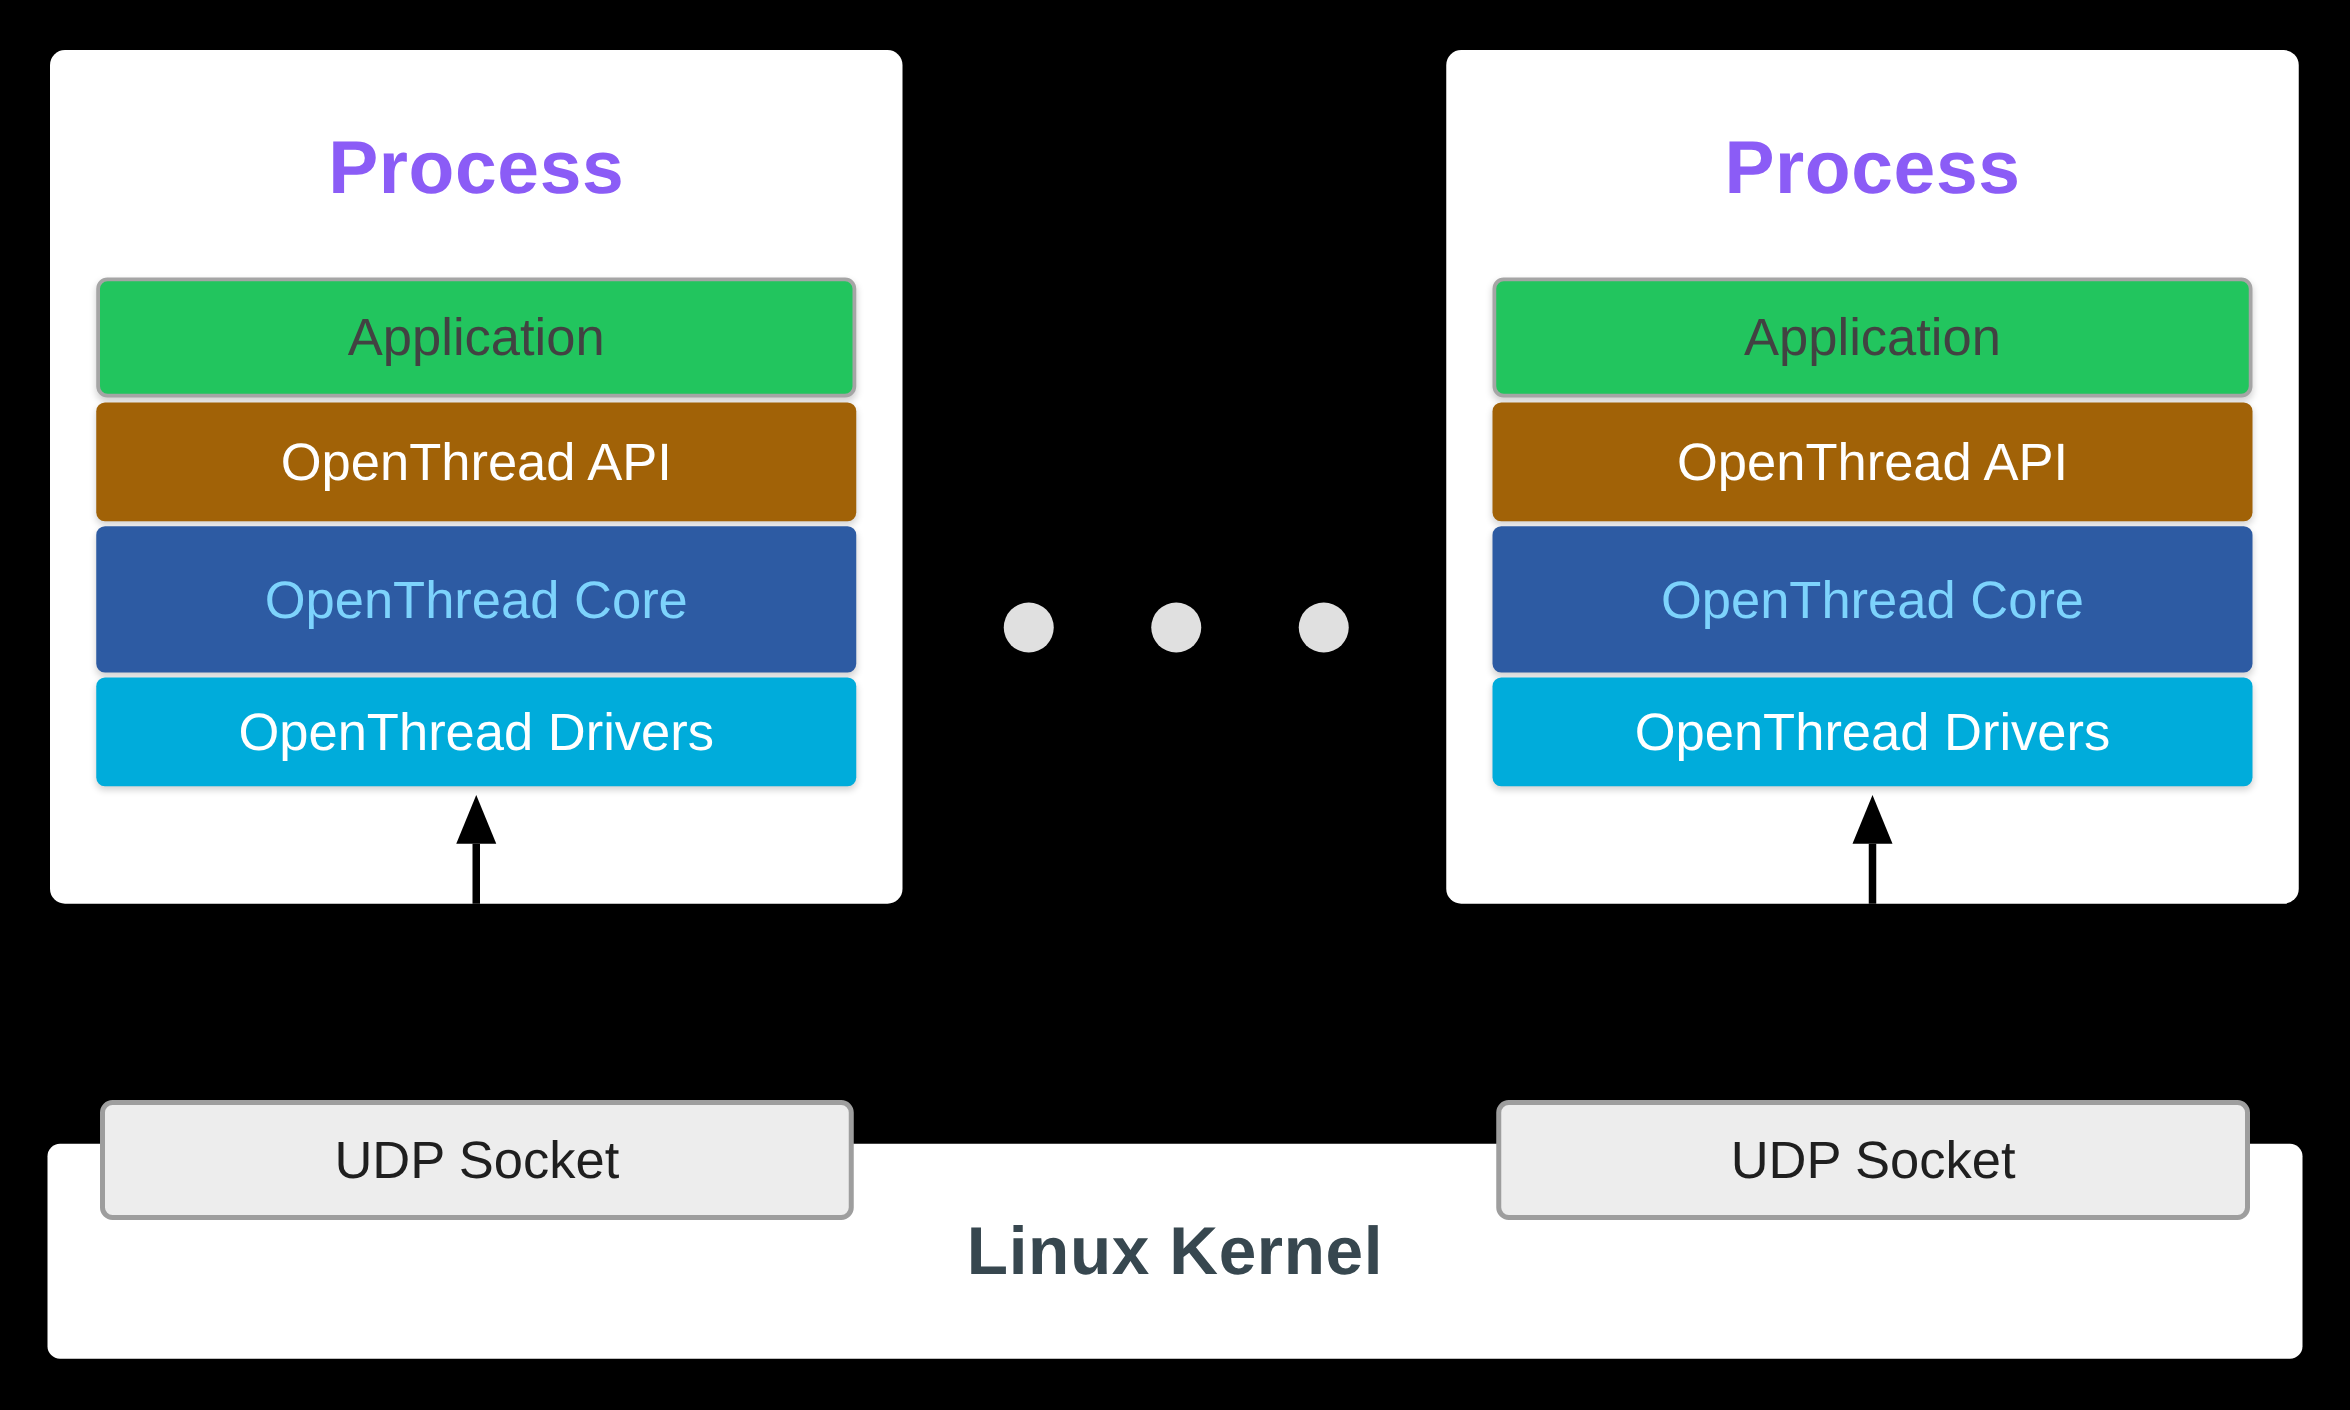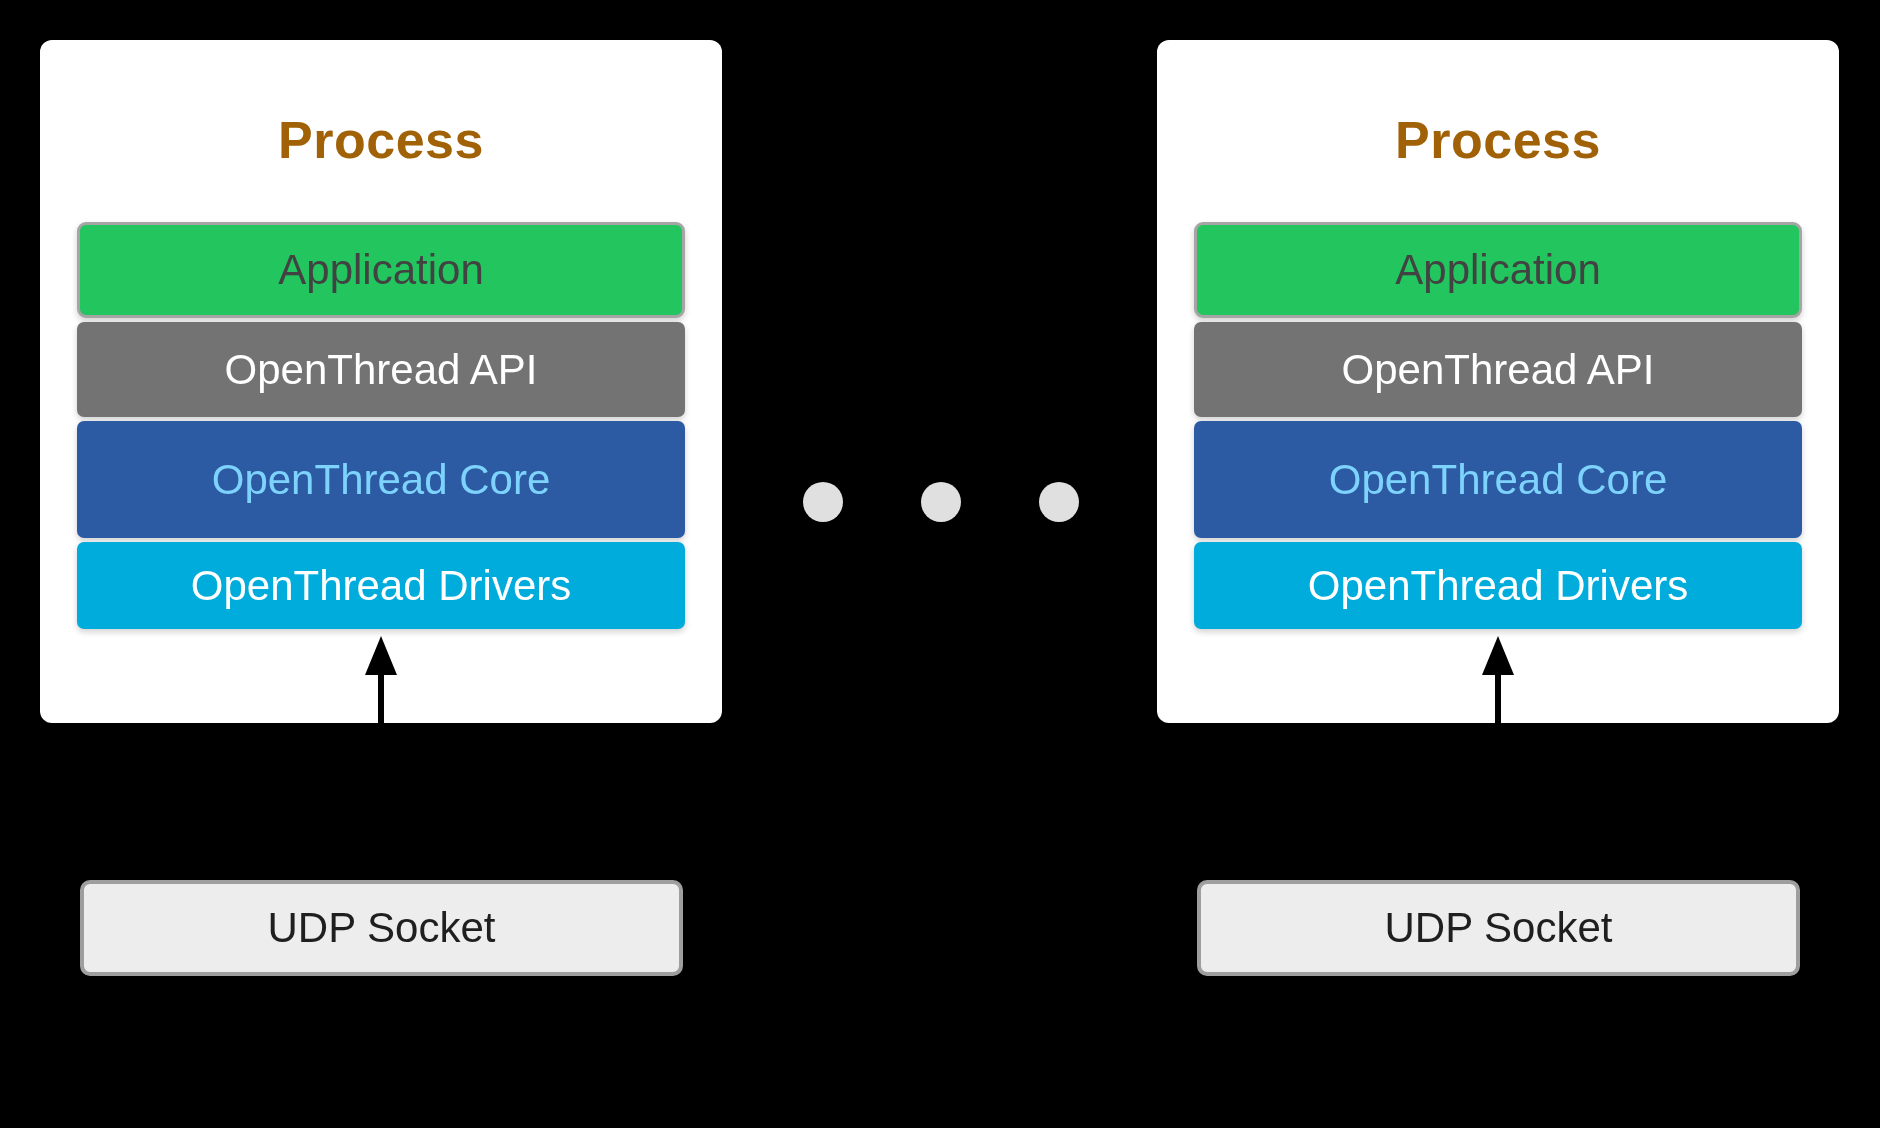--- a/index.html
+++ b/index.html
@@ -26,27 +26,27 @@
     height: 683px;
     background: #FFFFFF;
     border-radius: 12px;
     box-shadow: 0 4px 10px rgba(0,0,0,0.4);
   }
   .process-card.left  { left: 40px; }
   .process-card.right { left: 1157px; }
 
   .process-title {
     position: absolute;
-    top: 70px;
+    top: 59px;
     left: 0;
     width: 100%;
     text-align: center;
-    font-size: 52px;
+    font-size: 60px;
     font-weight: bold;
-    color: #a16207;
+    color: #8b5cf6;
     letter-spacing: 0.5px;
   }
   .layer-stack {
     position: absolute;
     top: 182px;
     left: 37px;
     width: 608px;
   }
   .layer {
     box-sizing: border-box;
@@ -59,21 +59,21 @@
     font-size: 42px;
     box-shadow: 0 3px 6px rgba(0,0,0,0.18);
   }
   .layer.application {
     height: 96px;
     background: #22c55e;
     border: 3px solid #A5A5A5;
     border-radius: 9px;
     color: #424242;
   }
-  .layer.api     { height: 95px;  background: #737373; color: #FFFFFF; }
+  .layer.api     { height: 95px;  background: #a16207; color: #FFFFFF; }
   .layer.core    { height: 117px; background: #2D5BA3; color: #7dd3fc; }
   .layer.drivers { height: 87px;  background: #00ACDB; color: #FFFFFF; }
 
   
   .up-arrow {
     position: absolute;
     bottom: 0;
     left: 50%;
     transform: translateX(-50%);
     width: 32px;
@@ -180,16 +180,19 @@
       <div class="layer api">OpenThread API</div>
       <div class="layer core">OpenThread Core</div>
       <div class="layer drivers">OpenThread Drivers</div>
     </div>
     <div class="up-arrow">
       <div class="head"></div>
       <div class="shaft"></div>
     </div>
   </div>
 
+  <div class="kernel-box">
+    <div class="kernel-label">Linux Kernel</div>
+  </div>
   <div class="udp-socket left">UDP Socket</div>
   <div class="udp-socket right">UDP Socket</div>
 
 </div>
 
 </body></html>

